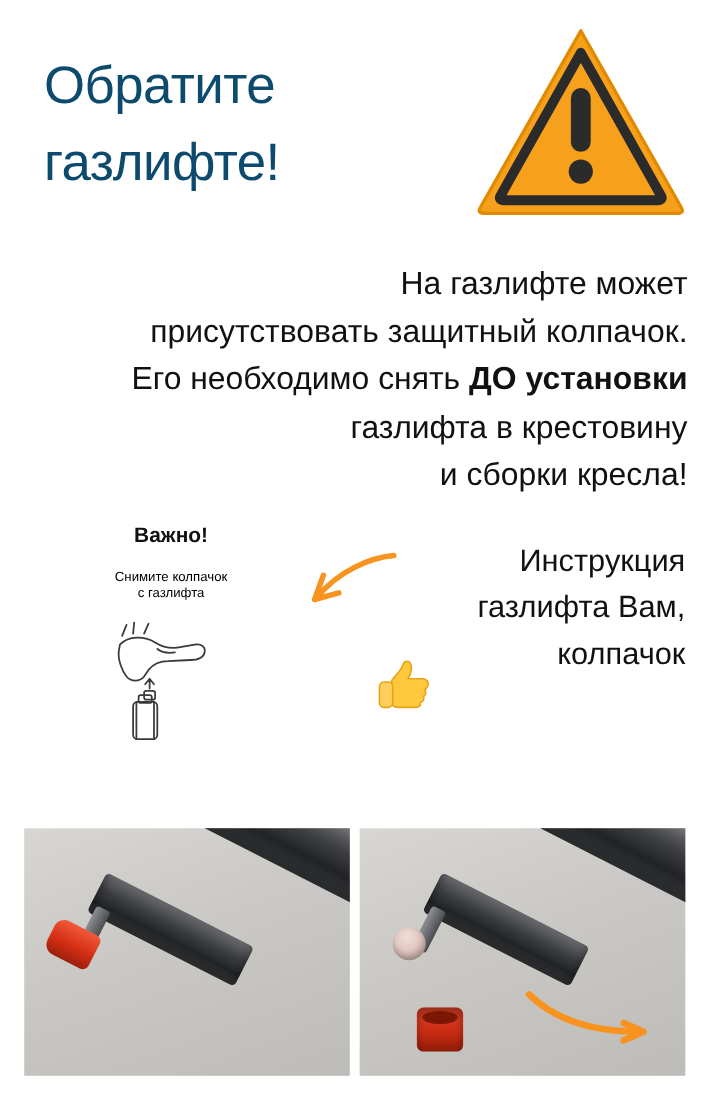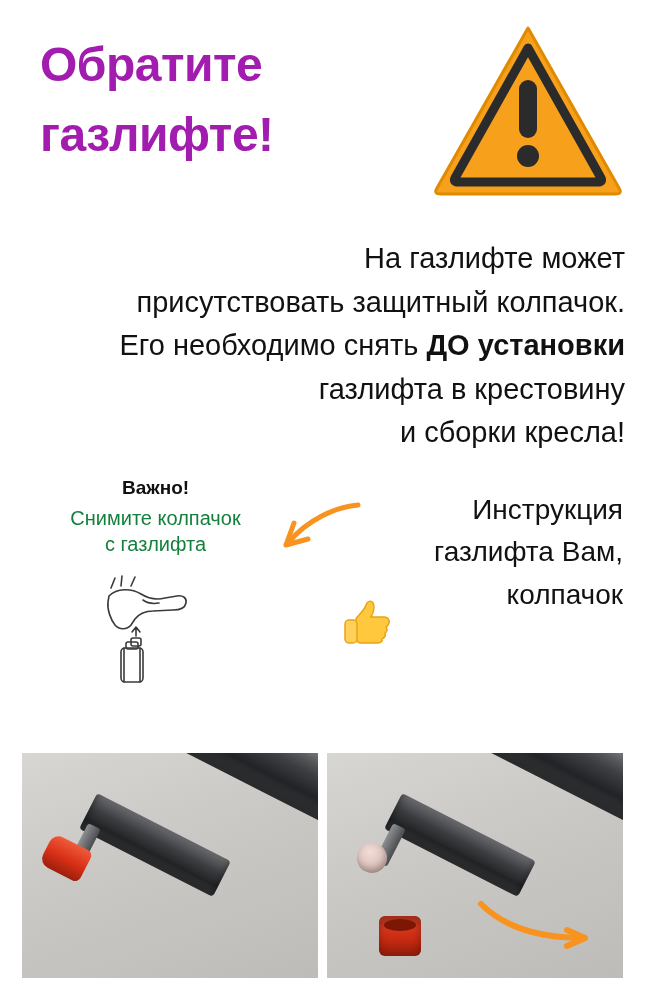--- a/index.html
+++ b/index.html
@@ -17,26 +17,26 @@
   }
 
   
   .header {
     position: relative;
     height: 215px;
   }
   .header-title {
     position: absolute;
     left: 40px;
-    top: 30px;
+    top: 44px;
     width: 400px;
     font-size: 48px;
     line-height: 1.45;
-    font-weight: bold;
-    color: #a21caf;
+    font-weight: normal;
+    color: #0c4a6e;
     letter-spacing: -0.5px;
   }
   .header-title .line {
     display: block;
   }
   .warning-sign {
     position: absolute;
     right: 22px;
     top: 22px;
     width: 190px;
@@ -66,26 +66,26 @@
     position: absolute;
     left: 48px;
     top: 0;
     width: 215px;
     text-align: center;
   }
   .important-title {
     font-size: 19px;
     font-weight: bold;
     color: #111;
-    margin-bottom: 6px;
+    margin-bottom: 18px;
   }
   .important-text {
-    font-size: 20px;
+    font-size: 12px;
     line-height: 1.33;
-    color: #15803d;
+    color: #000000;
   }
   .important-text .line { display: block; }
 
   .cap-illustration {
     margin: 12px auto 0;
     width: 130px;
     height: 120px;
   }
 
   .arrow-curve {

